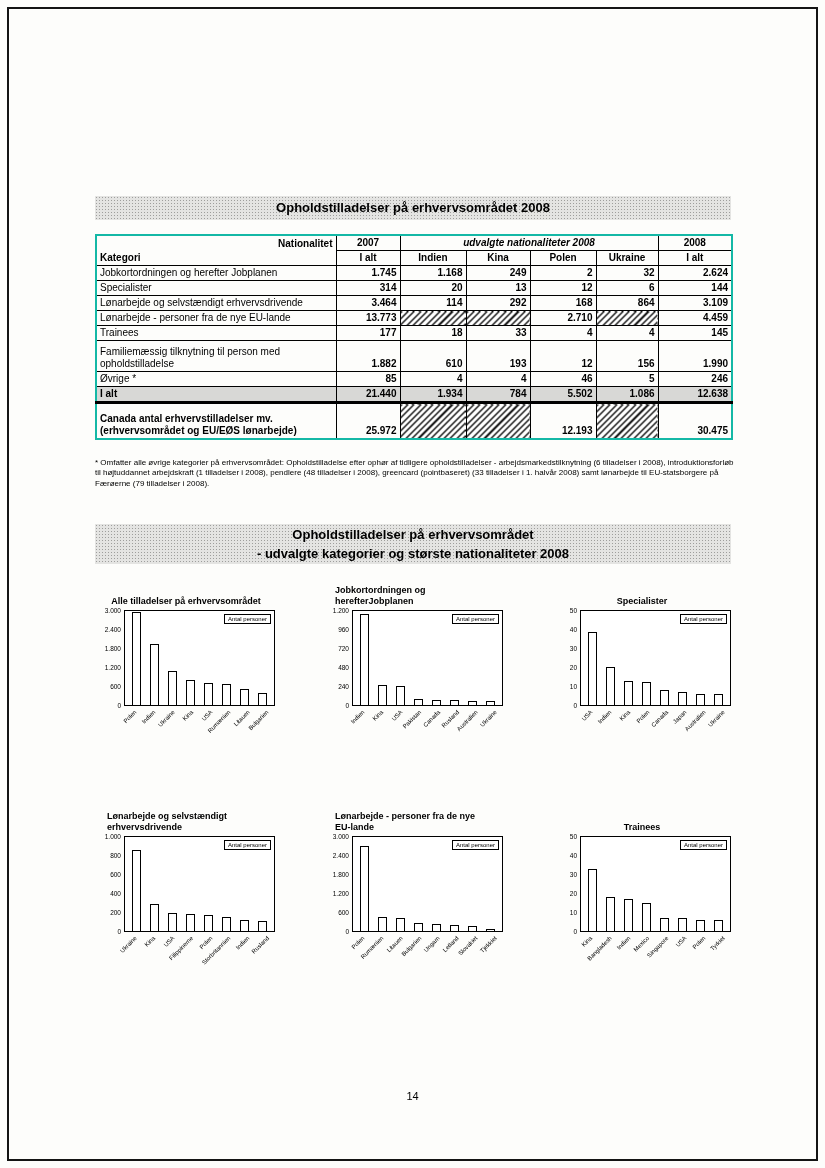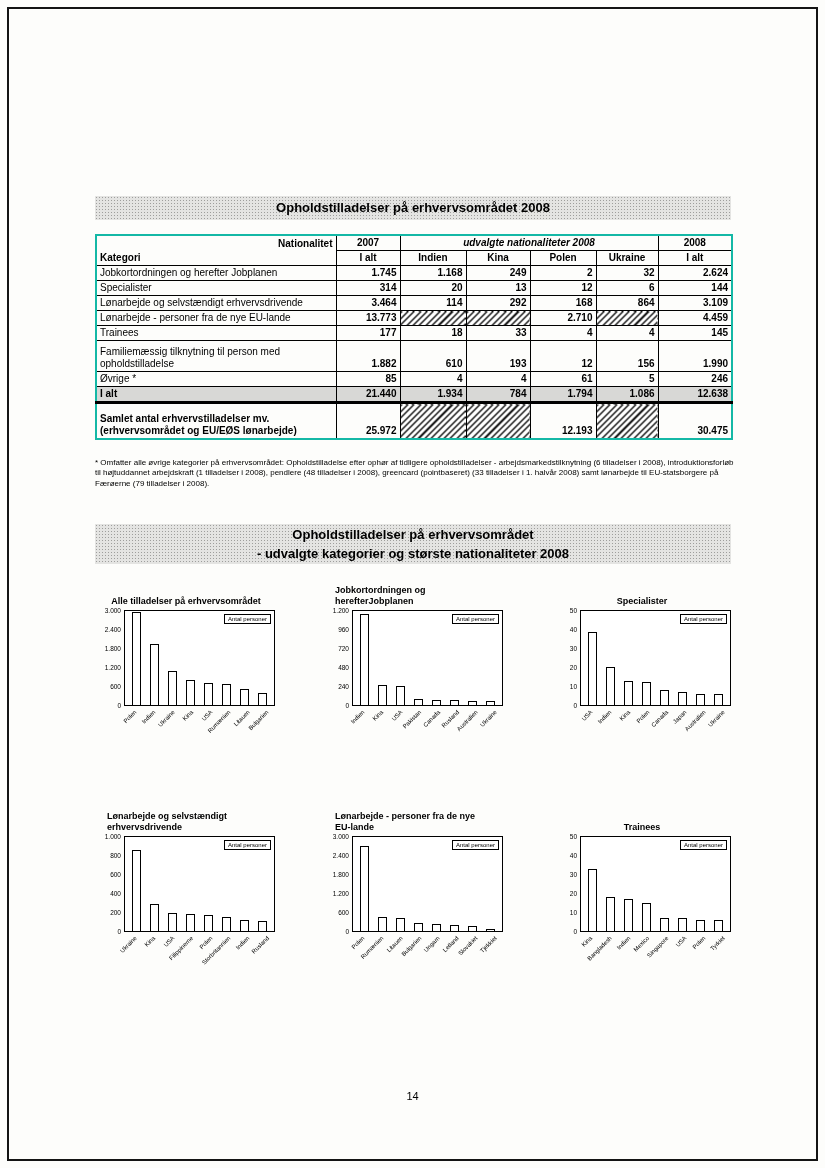--- a/index.html
+++ b/index.html
@@ -138,36 +138,36 @@
         <td class="num">193</td>
         <td class="num">12</td>
         <td class="num">156</td>
         <td class="num">1.990</td>
       </tr>
       <tr>
         <td>Øvrige *</td>
         <td class="num">85</td>
         <td class="num">4</td>
         <td class="num">4</td>
-        <td class="num">61</td>
+        <td class="num">46</td>
         <td class="num">5</td>
         <td class="num">246</td>
       </tr>
       <tr class="gray">
         <td>I alt</td>
         <td class="num">21.440</td>
         <td class="num">1.934</td>
         <td class="num">784</td>
-        <td class="num">1.794</td>
+        <td class="num">5.502</td>
         <td class="num">1.086</td>
         <td class="num">12.638</td>
       </tr>
       <tr class="samlet">
         <td>
-          <div>Samlet antal erhvervstilladelser mv.</div>
+          <div>Canada antal erhvervstilladelser mv.</div>
           <div>(erhvervsområdet og EU/EØS lønarbejde)</div>
         </td>
         <td class="num">25.972</td>
         <td class="hatch"></td>
         <td class="hatch"></td>
         <td class="num">12.193</td>
         <td class="hatch"></td>
         <td class="num">30.475</td>
       </tr>
     </tbody>

